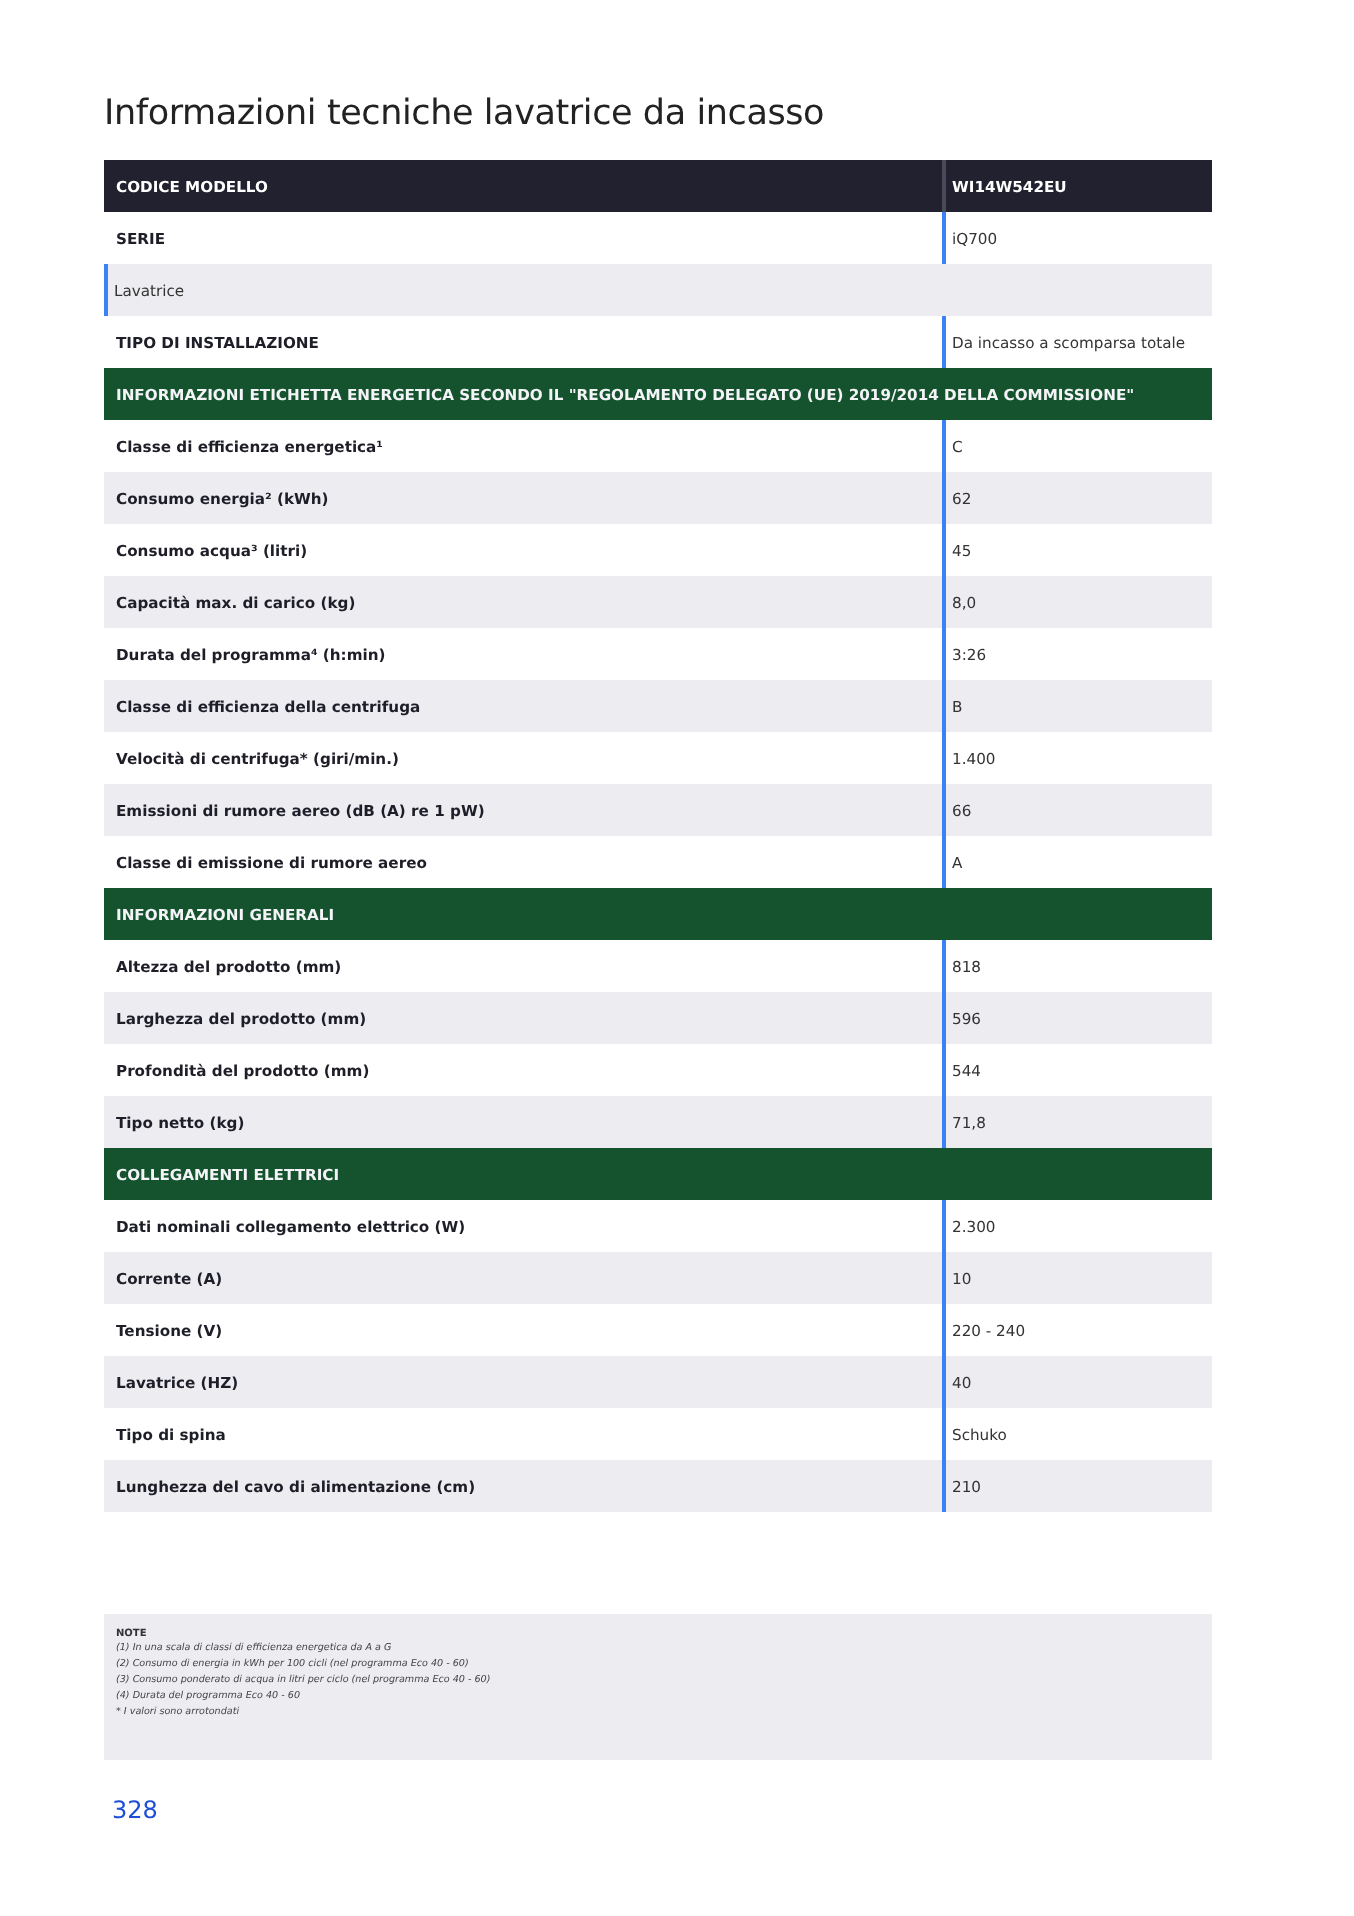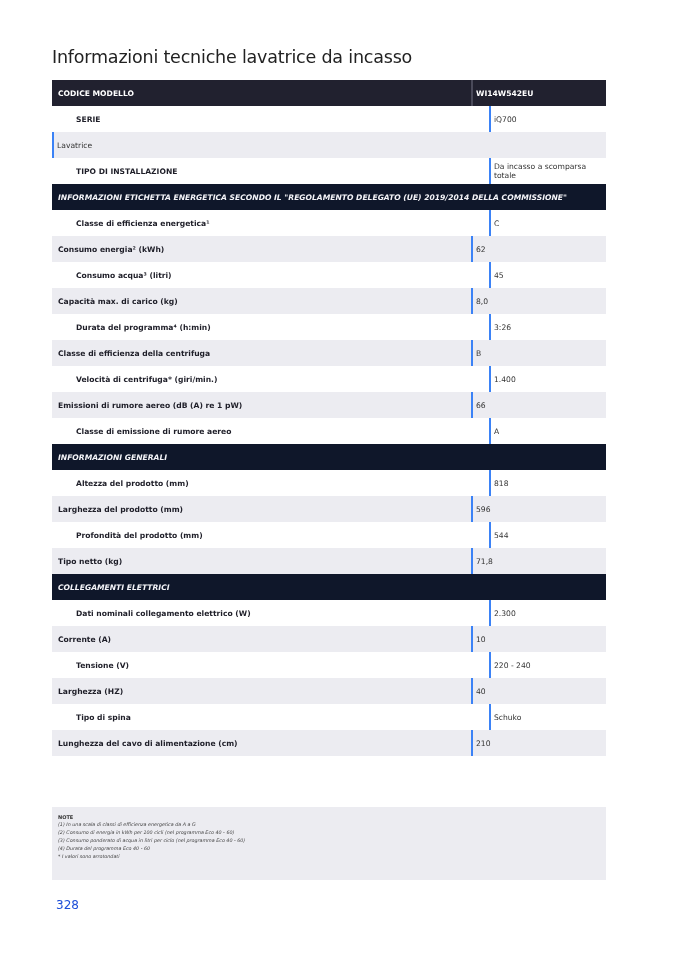--- a/index.html
+++ b/index.html
@@ -6,25 +6,25 @@
     body { width: 677px; height: 958px; position: relative; overflow: hidden;
            font-family: "DejaVu Sans", "Liberation Sans", sans-serif; color: #1e1e28; }
     .title { position: absolute; left: 52px; top: 47px; font-size: 17.5px; font-weight: normal;
              color: #222; letter-spacing: -0.2px; margin: 0; font-family: "DejaVu Sans", sans-serif; }
     .spec-table { position: absolute; left: 52px; top: 80px; width: 554px; }
     .row { display: flex; height: 26px; align-items: center; font-size: 7.6px; }
     .row .label { width: 419px; padding-left: 6px; box-sizing: border-box; font-weight: bold; color: #1e1e28;
                   height: 100%; display: flex; align-items: center; }
     .row .value { flex: 1; padding-left: 3px; height: 100%; display: flex; align-items: center;
                   border-left: 2px solid #3b82f6; color: #333; box-sizing: border-box; }
-    .row.odd { background: #ffffff; margin-left: 18px; }
+    .row.odd { background: #ffffff; }
     .row.even { background: #ececf1; }
     .row.head { background: #21212f; color: #fff; }
     .row.head .label, .row.head .value { color: #fff; font-weight: bold; border-left-color: #4a4a5a; text-align: center; }
-    .row.section { background: #0f172a; font-style: italic; }
+    .row.section { background: #14532d; }
     .row.section .section-label { padding-left: 6px; color: #f4f4f8; font-weight: bold; font-size: 7.6px; }
     .notes { position: absolute; left: 52px; top: 807px; width: 554px; height: 73px;
              background: #ececf1; box-sizing: border-box; padding: 6px 6px; }
     .notes .notes-title { font-size: 5px; font-weight: bold; color: #333; line-height: 8px; }
     .notes .note-line { font-size: 4.8px; font-style: italic; color: #444; line-height: 8px; }
     .page-number { position: absolute; left: 56px; top: 898px; font-size: 12px; color: #1d4ed8; }
   </style>
 </head>
 <body>
 
@@ -117,21 +117,21 @@
   </div>
   <div class="row even">
     <div class="label">Corrente (A)</div>
     <div class="value">10</div>
   </div>
   <div class="row odd">
     <div class="label">Tensione (V)</div>
     <div class="value">220 - 240</div>
   </div>
   <div class="row even">
-    <div class="label">Larghezza (HZ)</div>
+    <div class="label">Lavatrice (HZ)</div>
     <div class="value">40</div>
   </div>
   <div class="row odd">
     <div class="label">Tipo di spina</div>
     <div class="value">Schuko</div>
   </div>
   <div class="row even">
     <div class="label">Lunghezza del cavo di alimentazione (cm)</div>
     <div class="value">210</div>
   </div>

